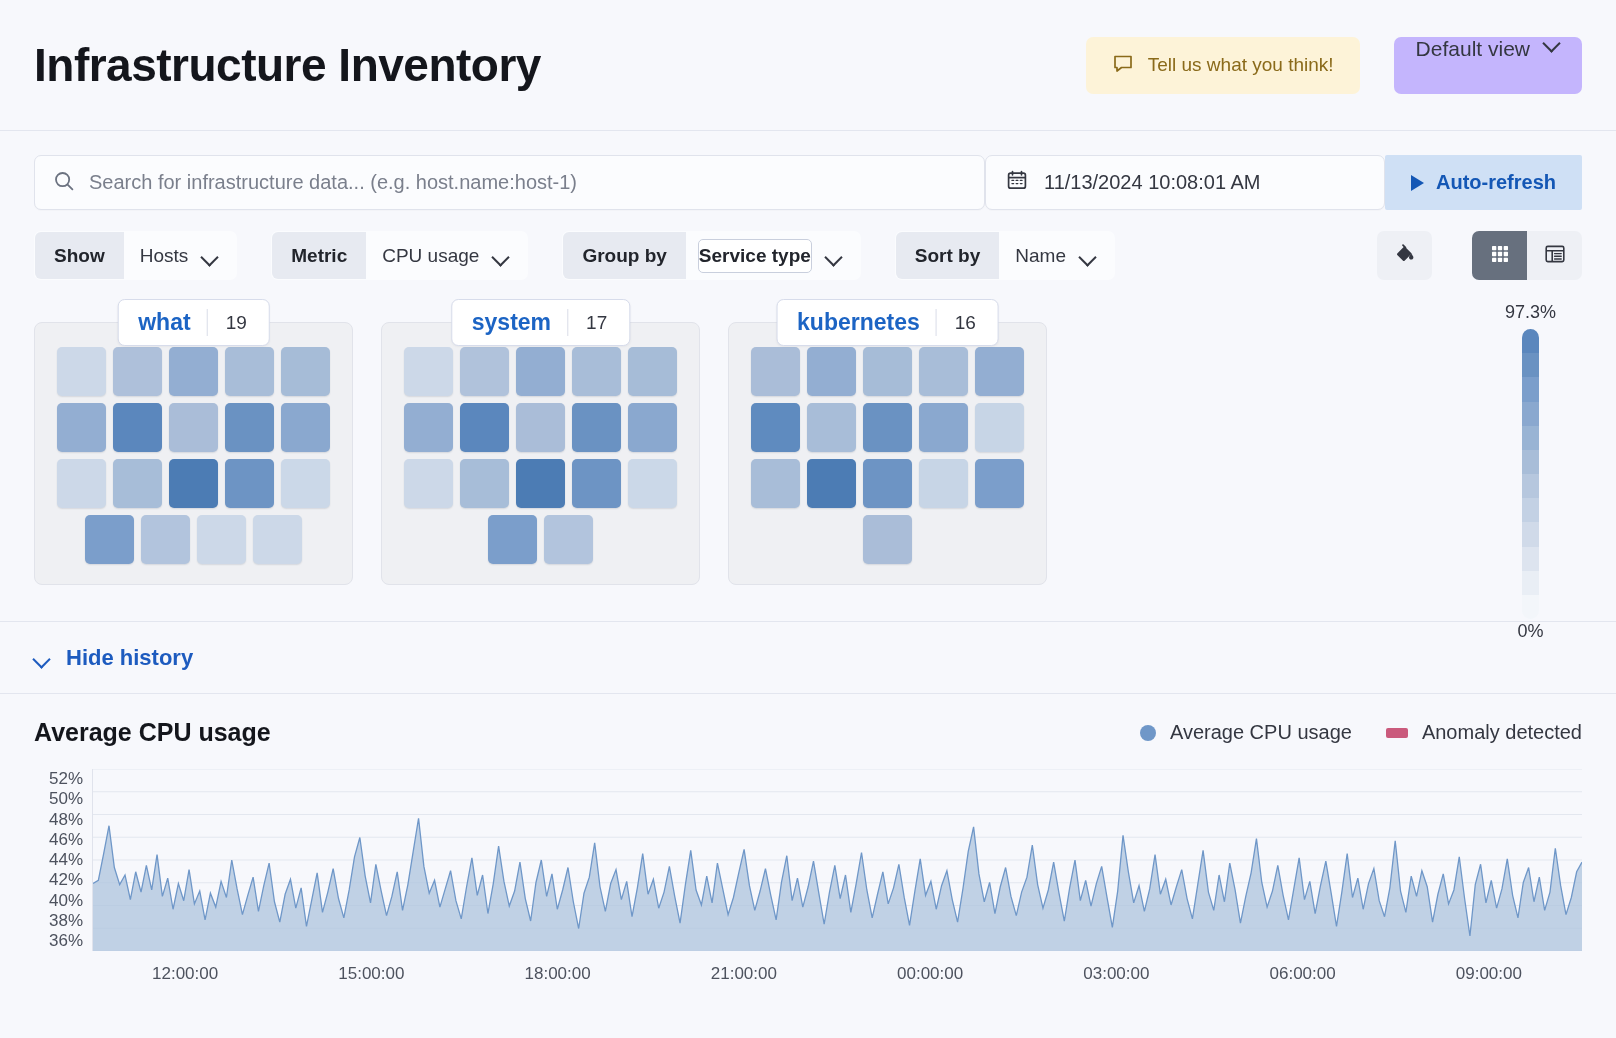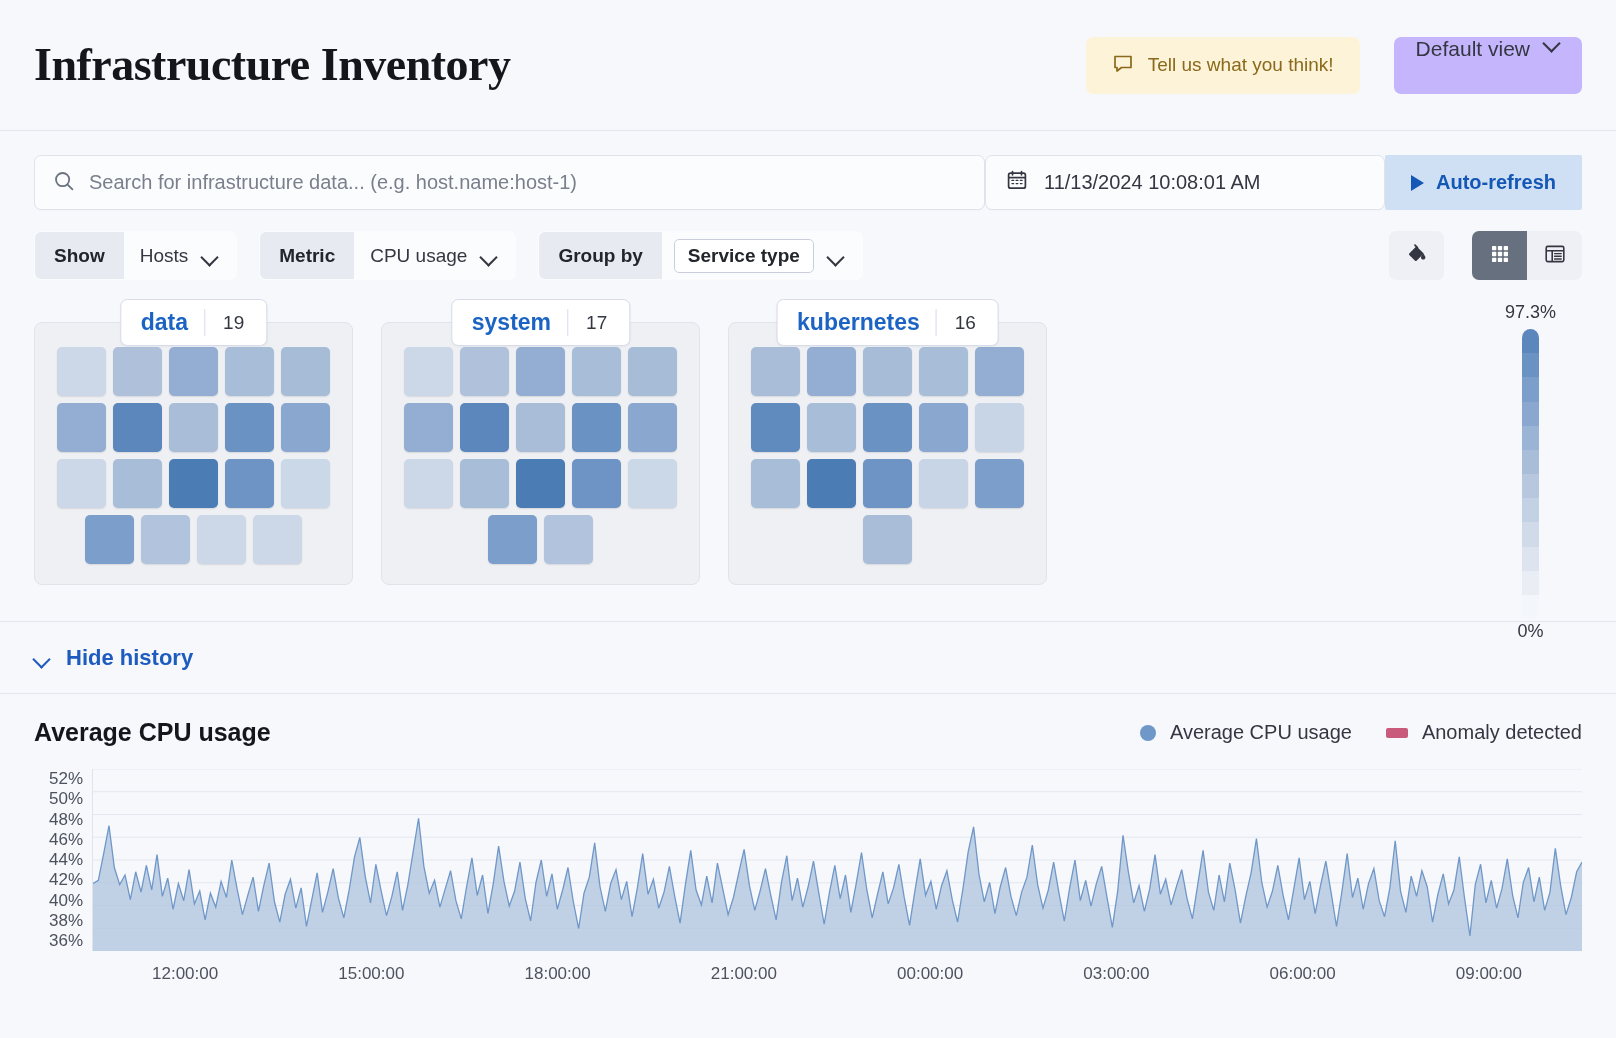--- a/index.html
+++ b/index.html
@@ -20,21 +20,20 @@
     border-bottom: 1px solid #e3e6ef;
     background: #f7f8fc;
   }
   .page-title {
     font-size: 46px;
     font-weight: 700;
     letter-spacing: -0.5px;
     color: #14161c;
     flex: 1;
     line-height: 1;
-    font-family: Liberation Serif, serif;
   }
   .header-right { display: flex; align-items: center; gap: 34px; }
   .feedback-btn {
     background: #fdf3d8;
     border: none; border-radius: 7px;
     height: 57px; padding: 0 26px;
     display: flex; align-items: center; gap: 14px;
     color: #8a6a1a; font-size: 19px; font-weight: 400;
     cursor: pointer;
   }
@@ -91,21 +90,21 @@
     cursor: pointer;
   }
   .play-tri {
     width: 0; height: 0;
     border-left: 13px solid #1457b5;
     border-top: 8px solid transparent;
     border-bottom: 8px solid transparent;
   }
 
   .filters-row {
-    display: flex; align-items: center; gap: 0;
+    display: flex; align-items: center; gap: 12px;
     margin-top: 21px; position: relative;
   }
   .filter-group {
     display: flex; align-items: center;
     height: 49px;
     border-radius: 7px;
     overflow: hidden;
     margin-right: 22px;
     background: #fbfcfe;
     border: 1px solid transparent;
@@ -122,21 +121,21 @@
     display: flex; align-items: center; gap: 14px;
     padding: 0 18px 0 16px;
     font-size: 19px; color: #343741;
     background: #fbfcfe;
     cursor: pointer;
   }
   .filter-value.pill-wrap { padding-left: 12px; }
   .pill {
     border: 1px solid #c9cfdd;
     border-radius: 5px;
-    padding: 5px 13px;
+    padding: 5px 0;
     font-size: 19px; font-weight: 700; color: #22252c;
     background: #fff;
   }
   .spacer { flex: 1; }
   .icon-btn {
     width: 55px; height: 49px;
     background: #eef0f5;
     border: none; border-radius: 7px;
     display: flex; align-items: center; justify-content: center;
     cursor: pointer;
@@ -324,20 +323,27 @@
       </div>
 
       <div class="filter-group">
         <span class="filter-label">Group by</span>
         <span class="filter-value pill-wrap">
           <span class="pill">Service type</span>
           <span class="chev"></span>
         </span>
       </div>
 
+      <div class="filter-group">
+        <span class="filter-label">Sort by</span>
+        <span class="filter-value">
+          <span>Name</span>
+          <span class="chev"></span>
+        </span>
+      </div>
 
       <div class="spacer"></div>
 
       <button class="icon-btn">
         <span>
           <svg width="26" height="26" viewBox="0 0 26 26" fill="none">
             <path d="M5.5 12.2 12.4 5.3l7.3 7.3-6.9 6.9a1.4 1.4 0 0 1-2 0l-5.3-5.3a1.4 1.4 0 0 1 0-2z" fill="#343741"></path>
             <path d="M11 4.2 13.4 6.6" stroke="#343741" stroke-width="1.8" stroke-linecap="round"></path>
             <path d="M21.4 16.4c0 1.2-1 2.2-2.2 2.2s-2.2-1-2.2-2.2 2.2-3.9 2.2-3.9 2.2 2.7 2.2 3.9z" fill="#343741"></path>
           </svg>
@@ -373,21 +379,21 @@
           </span>
         </button>
       </div>
     </div>
   </div>
 
   <div class="waffle-area">
     <div class="groups" id="groups-root">
         <div class="group">
           <div class="group-badge">
-            <span class="group-name">data</span>
+            <span class="group-name">what</span>
             <span class="group-divider"></span>
             <span class="group-count">19</span>
           </div>
           <div class="group-panel">
             <div class="wrow">
               <div class="cell" style="background: rgb(204, 216, 232);"></div>
               <div class="cell" style="background: rgb(174, 192, 218);"></div>
               <div class="cell" style="background: rgb(147, 174, 210);"></div>
               <div class="cell" style="background: rgb(168, 189, 216);"></div>
               <div class="cell" style="background: rgb(166, 188, 215);"></div>

